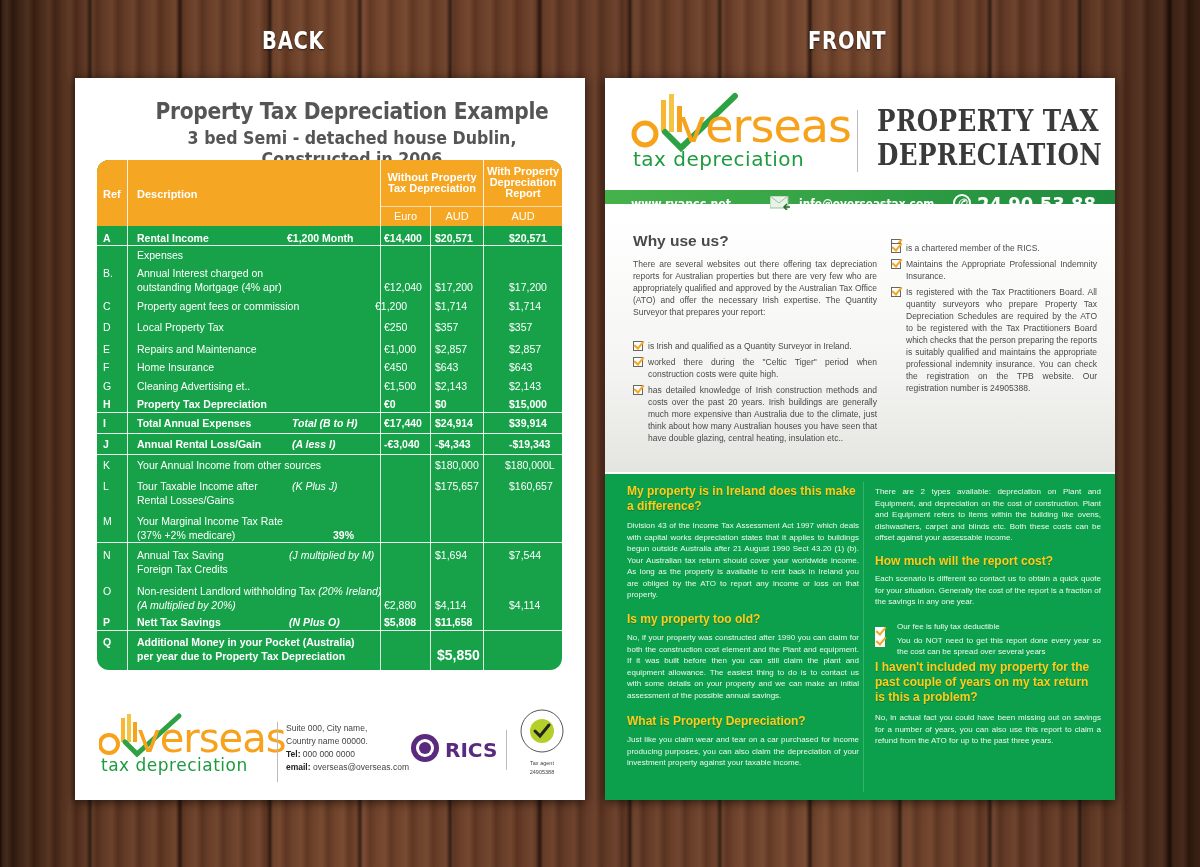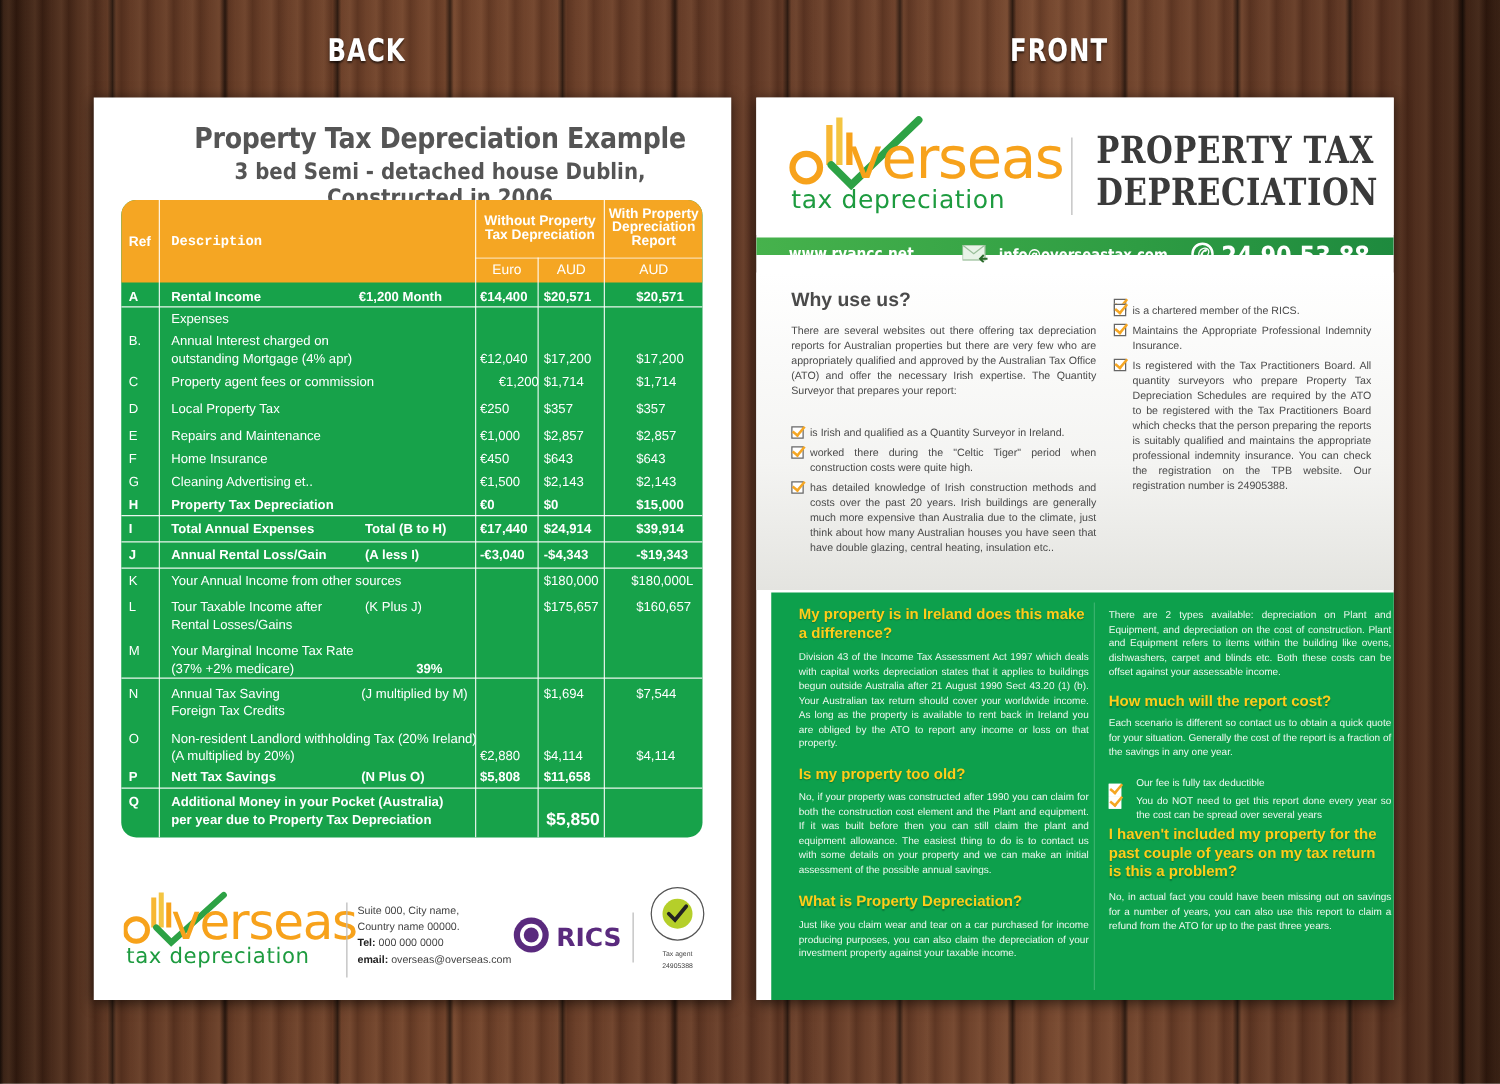--- a/index.html
+++ b/index.html
@@ -47,21 +47,21 @@
     color: #fff; font-size: 10.5px;
   }
   .tbl .thead {
     position: absolute; left: 0; top: 0; width: 100%; height: 66px;
     background: #f5a623;
   }
   .vline { position: absolute; top: 0; bottom: 0; width: 1px; background: rgba(255,255,255,0.85); }
   .hline { position: absolute; left: 0; right: 0; height: 1px; background: rgba(255,255,255,0.9); }
   .cell { position: absolute; white-space: nowrap; line-height: 13px; }
   .bold { font-weight: bold; }
-  .ital { }
+  .ital { font-style: italic; }
   .th { font-weight: bold; color: #fff; text-align: center; line-height: 11px; font-size: 11px; }
   .tagline {
     position: absolute; left: 0; width: 100%; top: 604px; text-align: center;
     color: #f5a623; font-size: 12.5px; letter-spacing: 0.3px;
   }
   .back-footer { position: absolute; left: 22px; top: 636px; width: 470px; height: 70px; }
   .logo { position: relative; }
   .logo .o-word {
     font-size: 40px; color: #f7a21b; font-weight: normal; letter-spacing: -1px; line-height: 40px;
     font-family: "DejaVu Sans", sans-serif;
@@ -108,21 +108,21 @@
     border: 1.5px solid #666; background: #fff;
   }
   .blist li .cb::after {
     content: ""; position: absolute; left: 2px; top: -3px; width: 4px; height: 8px;
     border-right: 2.5px solid #f5a623; border-bottom: 2.5px solid #f5a623; transform: rotate(40deg);
   }
   .why .list-left { left: 28px; top: 122px; width: 244px; }
   .why .list-right { left: 286px; top: 20px; width: 206px; }
 
   .green {
-    position: absolute; left: 12px; top: 396px; width: 100%; height: 326px;
+    position: absolute; left: 0; top: 396px; width: 100%; height: 326px;
     background: #0da04c; color: #eef8ef;
   }
   .green .divider { position: absolute; left: 258px; top: 8px; width: 1px; height: 310px; background: rgba(255,255,255,0.18); }
   .green h3 { position: absolute; color: #ffcc1a; font-size: 12px; font-weight: bold; line-height: 15px; text-shadow: 0 1px 1px rgba(0,0,0,0.25); }
   .green p { position: absolute; font-size: 8px; line-height: 11.5px; text-align: justify; }
   .green .blist { color: #eef8ef; font-size: 8px; line-height: 11px; }
   .green .blist li { padding-left: 22px; margin-bottom: 0; }
   .green .blist li .cb { left: 0; top: 2px; border-color: #fff; }
 </style>
 </head>
@@ -139,21 +139,21 @@
     <div class="thead"></div>
 
     <div class="vline" style="left:30px"></div>
     <div class="vline" style="left:283px"></div>
     <div class="vline" style="left:333px; top:46px"></div>
     <div class="vline" style="left:386px"></div>
 
     <div class="hline" style="top:46px; left:283px; height:1px; background:rgba(255,255,255,0.6)"></div>
 
     <div class="cell th" style="left:6px; top:29px;">Ref</div>
-    <div class="cell th" style="left:40px; top:29px; text-align:left;font-family:Liberation Mono, monospace;">Description</div>
+    <div class="cell th" style="left:40px; top:29px; text-align:left;">Description</div>
     <div class="cell th" style="left:285px; top:12px; width:100px;">Without Property</div>
     <div class="cell th" style="left:285px; top:23px; width:100px;">Tax Depreciation</div>
     <div class="cell th" style="left:387px; top:6px; width:78px;">With Property</div>
     <div class="cell th" style="left:387px; top:17px; width:78px;">Depreciation</div>
     <div class="cell th" style="left:387px; top:28px; width:78px;">Report</div>
     <div class="cell th" style="left:284px; top:51px; width:49px; font-weight:normal;">Euro</div>
     <div class="cell th" style="left:334px; top:51px; width:52px; font-weight:normal;">AUD</div>
     <div class="cell th" style="left:387px; top:51px; width:78px; font-weight:normal;">AUD</div>
 
     <div class="hline" style="top:85px"></div>
@@ -174,21 +174,21 @@
 
     <div class="cell" style="left:6px; top:107px">B.</div>
     <div class="cell" style="left:40px; top:107px">Annual Interest charged on</div>
     <div class="cell" style="left:40px; top:121px">outstanding Mortgage (4% apr)</div>
     <div class="cell" style="left:287px; top:121px">€12,040</div>
     <div class="cell" style="left:338px; top:121px">$17,200</div>
     <div class="cell" style="left:412px; top:121px">$17,200</div>
 
     <div class="cell" style="left:6px; top:140px">C</div>
     <div class="cell" style="left:40px; top:140px">Property agent fees or commission</div>
-    <div class="cell" style="left:302px; top:140px">€1,200</div>
+    <div class="cell" style="left:278px; top:140px">€1,200</div>
     <div class="cell" style="left:338px; top:140px">$1,714</div>
     <div class="cell" style="left:412px; top:140px">$1,714</div>
 
     <div class="cell" style="left:6px; top:161px">D</div>
     <div class="cell" style="left:40px; top:161px">Local Property Tax</div>
     <div class="cell" style="left:287px; top:161px">€250</div>
     <div class="cell" style="left:338px; top:161px">$357</div>
     <div class="cell" style="left:412px; top:161px">$357</div>
 
     <div class="cell" style="left:6px; top:183px">E</div>

